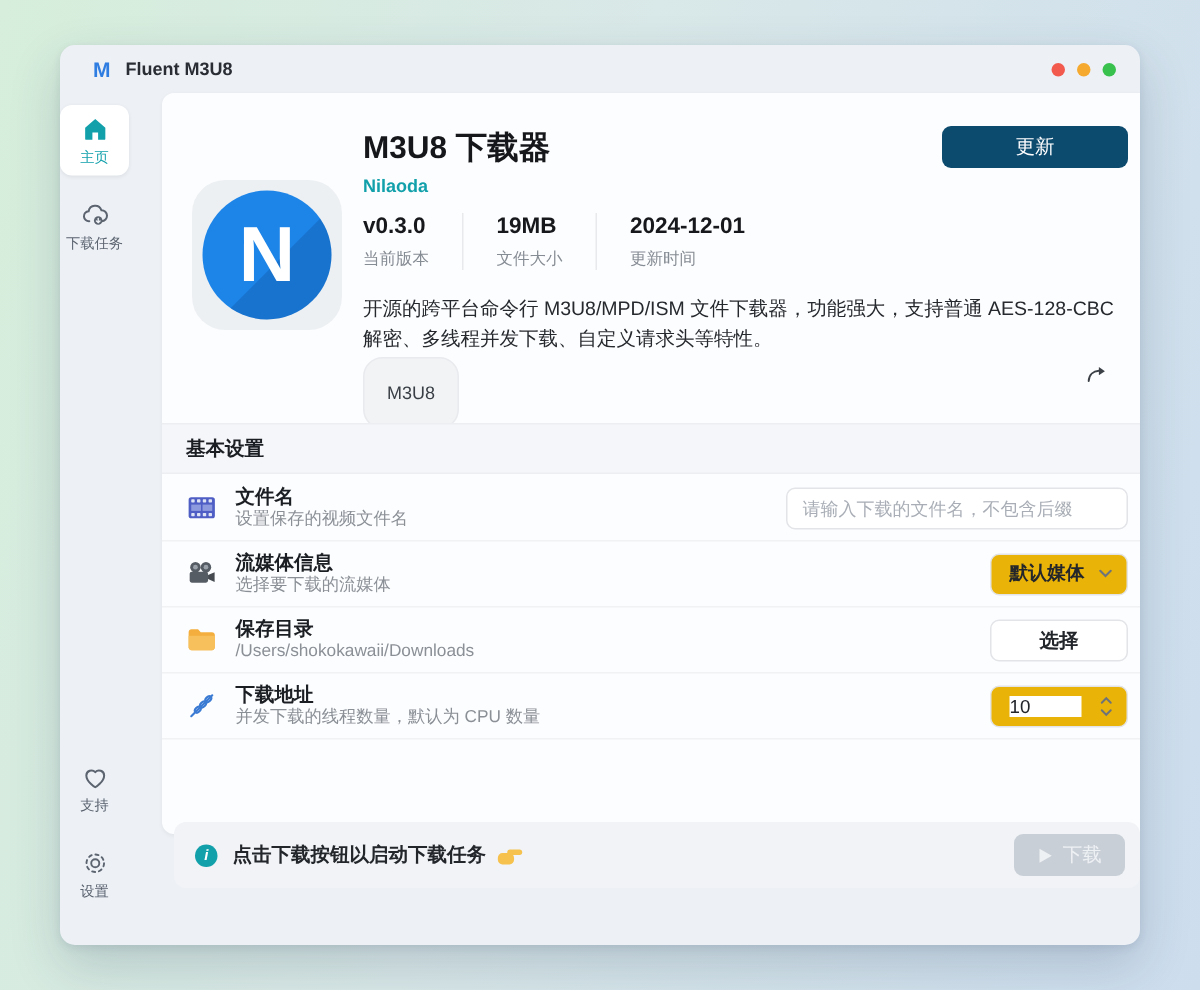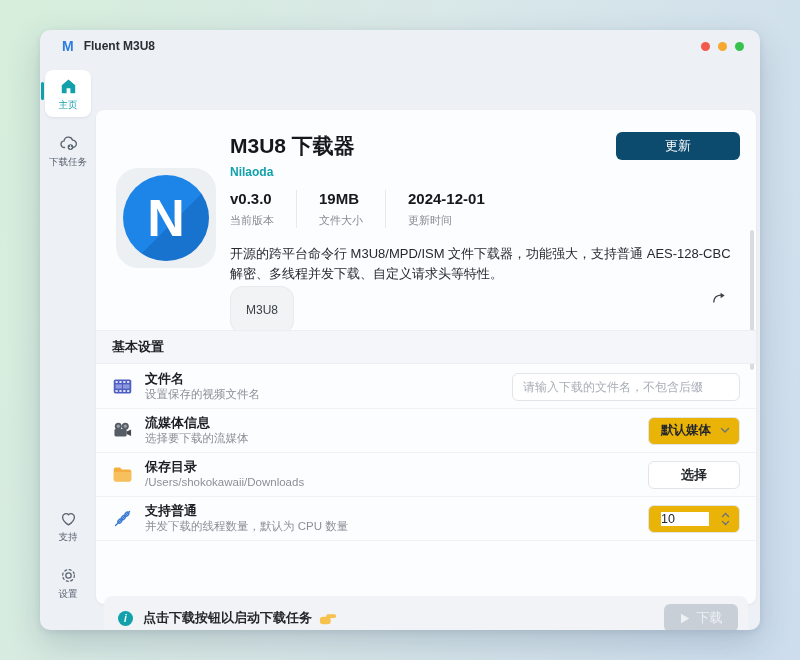--- a/index.html
+++ b/index.html
@@ -16,32 +16,32 @@
   }
   
   .titlebar { height:32px; display:flex; align-items:center; padding:0 16px 0 22px; }
   .logo-m { color:#2f7de1; font-weight:800; font-size:14px; margin-right:11px; letter-spacing:-1px; }
   .title-text { font-size:12px; font-weight:600; color:#2a2e34; }
   .lights { margin-left:auto; display:flex; gap:8px; }
   .light { width:9px; height:9px; border-radius:50%; }
   .light.red { background:#f25a4e; } .light.yellow { background:#f5a92e; } .light.green { background:#39c14e; }
   
   .sidebar { position:absolute; left:0; top:32px; width:56px; bottom:0;
-    display:flex; flex-direction:column; align-items:center; padding:8px 0 14px; }
+    display:flex; flex-direction:column; padding:8px 0 14px; }
   .side-item { width:46px; border-radius:8px; display:flex; flex-direction:column; align-items:center;
     padding:7px 0 5px; margin-bottom:10px; position:relative; color:#5c6470; cursor:default; }
   .side-item svg { width:19px; height:19px; }
   .side-label { font-size:9.5px; margin-top:3px; }
   .side-item.active { background:#fff; color:#12a0ab; box-shadow:0 1px 3px rgba(0,0,0,.07); }
   .side-item.active::before { content:""; position:absolute; left:-4px; top:12px; width:3px; height:18px;
     border-radius:2px; background:#12a0ab; }
   .side-spacer { flex:1; }
   
-  .card { position:absolute; left:56px; top:32px; width:660px; height:494px;
-    background:#fcfdfe; border-radius:8px; box-shadow:0 1px 3px rgba(0,0,0,.05);margin-top:48px; }
+  .card { position:absolute; left:68px; top:32px; width:660px; height:494px;
+    background:#fcfdfe; border-radius:8px; box-shadow:0 1px 3px rgba(0,0,0,.05); }
   .scroll-thumb { position:absolute; right:2px; top:120px; width:4px; height:140px;
     border-radius:2px; background:rgba(60,70,85,.18); }
   
   .hero-title { position:absolute; left:134px; top:22px; font-size:21px; font-weight:700; color:#15171a; }
   .update-btn { position:absolute; right:16px; top:22px; width:124px; height:28px; background:#0c4a6e;
     color:#fff; border:none; border-radius:6px; font-size:13px; font-family:inherit; cursor:pointer; }
   .author { position:absolute; left:134px; top:55px; color:#12a0ab; font-size:12px; font-weight:600; }
   .app-icon { position:absolute; left:20px; top:58px; width:100px; height:100px; border-radius:22px;
     background:#edf0f3; display:flex; align-items:center; justify-content:center; }
   .app-circle { width:86px; height:86px; border-radius:50%; background:#1d84e8; position:relative;
@@ -239,21 +239,21 @@
       </div>
 
       <div class="row">
         <svg class="row-icon" viewBox="0 0 24 24" fill="none" stroke="#3b7bd4" stroke-width="1.6" stroke-linecap="round">
             <path d="M4 20L20 4"></path>
             <ellipse cx="9" cy="15" rx="2.6" ry="1.8" transform="rotate(-45 9 15)"></ellipse>
             <ellipse cx="13" cy="11" rx="2.6" ry="1.8" transform="rotate(-45 13 11)"></ellipse>
             <ellipse cx="17" cy="7" rx="2.6" ry="1.8" transform="rotate(-45 17 7)"></ellipse>
           </svg>
         <div class="row-text">
-          <div class="row-title">支持普通</div>
+          <div class="row-title">下载地址</div>
           <div class="row-sub">并发下载的线程数量，默认为 CPU 数量</div>
         </div>
         <div class="row-control">
           <div class="num-box">
             <input class="num-input" value="10" style="">
             <svg width="9" height="14" viewBox="0 0 9 14" fill="none" stroke="currentColor" stroke-width="1.3" stroke-linecap="round">
                 <path d="M1.5 4.5L4.5 1.5 7.5 4.5M1.5 9.5L4.5 12.5 7.5 9.5"></path>
               </svg>
           </div>
         </div>

